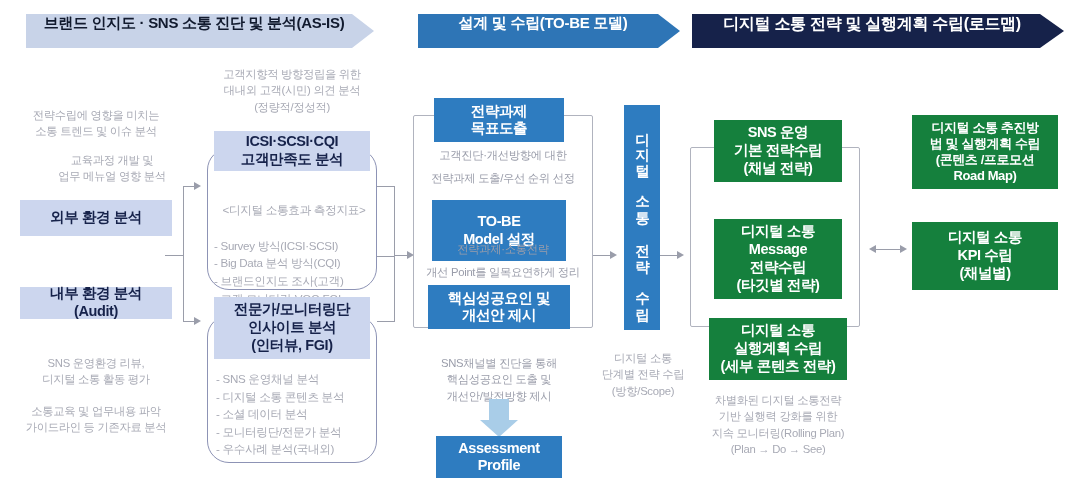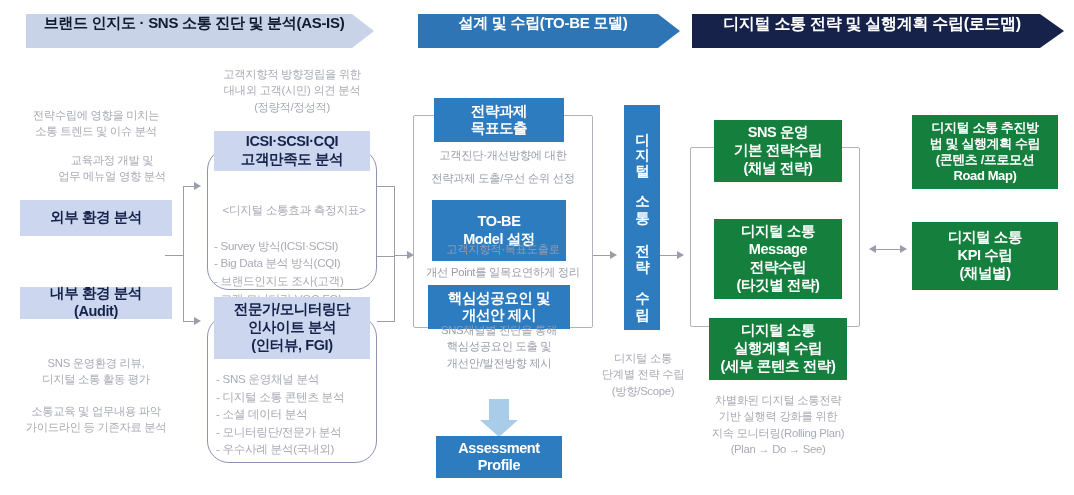--- a/index.html
+++ b/index.html
@@ -161,26 +161,26 @@
 
   <div class="bracket" style="left:413px; top:115px; width:180px; height:213px; border-right-color:#b0b3be;"></div>
 
   <div class="pill blue" style="left:434px; top:98px; width:130px; height:44px;">전략과제
 목표도출</div>
   <div class="cap dark" style="left:403px; top:147px; width:200px;">고객진단·개선방향에 대한</div>
   <div class="cap dark" style="left:403px; top:170px; width:200px;">전략과제 도출/우선 순위 선정</div>
 
   <div class="pill blue" style="left:432px; top:192px; width:134px; height:61px;margin-top:8px;">TO-BE
 Model 설정</div>
-  <div class="cap dark" style="left:403px; top:241px; width:200px;">고객지향적·목표도출로</div>
+  <div class="cap dark" style="left:403px; top:241px; width:200px;">전략과제·소통전략</div>
   <div class="cap dark" style="left:399px; top:264px; width:208px;">개선 Point를 일목요연하게 정리</div>
 
   <div class="pill blue" style="left:428px; top:285px; width:142px; height:44px;">핵심성공요인 및
 개선안 제시</div>
-  <div class="cap dark" style="left:403px; top:322px; width:192px;text-align:center;">SNS채널별 진단을 통해
+  <div class="cap dark" style="left:403px; top:355px; width:192px;text-align:center;">SNS채널별 진단을 통해
 핵심성공요인 도출 및
 개선안/발전방향 제시</div>
 
   <div class="fatdown" style="left:480px; top:399px; width:38px; height:38px;">
     <div class="stem"></div>
       <div class="head"></div>
   </div>
 
   <div class="pill blue" style="left:436px; top:436px; width:126px; height:42px;">Assessment
 Profile</div>

